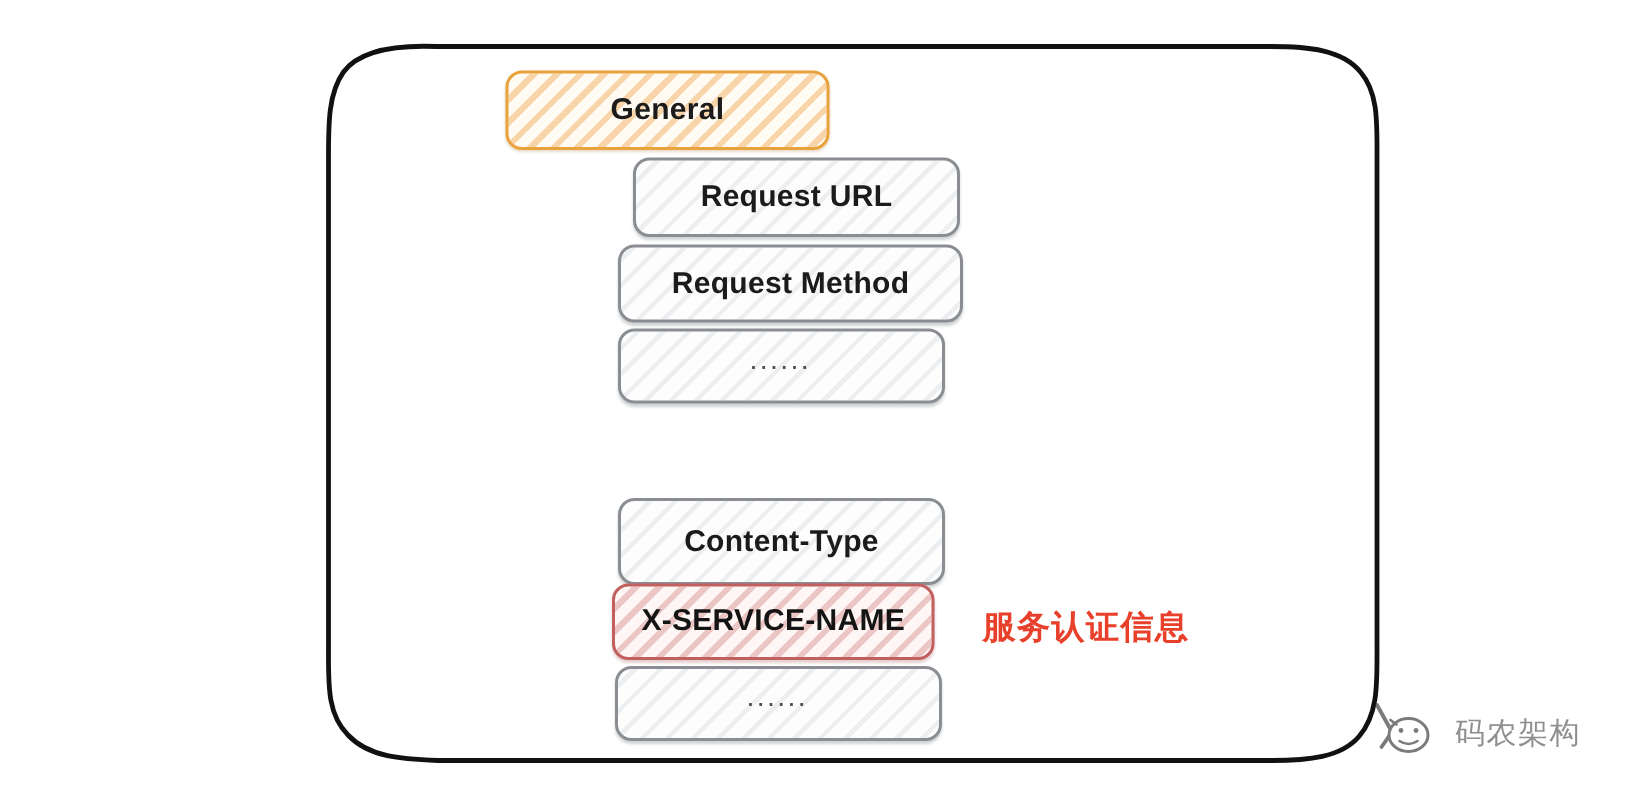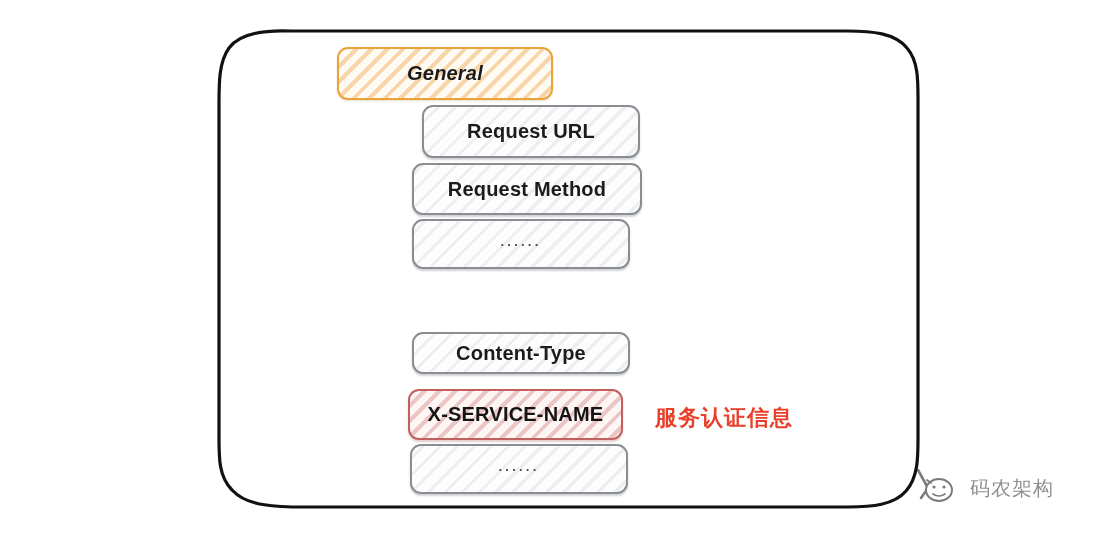--- a/index.html
+++ b/index.html
@@ -54,21 +54,20 @@
     position: absolute;
     left: -4px; top: -4px; right: -4px; bottom: -4px;
     z-index: 1;
   }
 
   
   .box.section {
     border-color: #e8a33d;
     background: #fffaf2;
     box-shadow: 0 1px 2px rgba(180,140,80,0.30);
-    font-style: italic;
   }
   .box.section .hatch {
     background: repeating-linear-gradient(
       -45deg,
       rgba(243,183,110,0.55) 0px,
       rgba(243,183,110,0.55) 4px,
       rgba(255,255,255,0) 4px,
       rgba(255,255,255,0) 11px
     );
   }
@@ -190,21 +189,21 @@
     <span class="hatch"></span>
     <span class="label">Request Method</span>
   </div>
 
   <div class="box field" style="left:412px; top:219px; width:218px; height:50px;">
     <span class="hatch"></span>
     <span class="label ellipsis">······</span>
   </div>
 
 
-  <div class="box field" style="left:412px; top:332px; width:218px; height:42px;">
+  <div class="box field" style="left:412px; top:332px; width:218px; height:58px;">
     <span class="hatch"></span>
     <span class="label">Content-Type</span>
   </div>
 
   <div class="box highlight" style="left:408px; top:389px; width:215px; height:51px;">
     <span class="hatch"></span>
     <span class="label">X-SERVICE-NAME</span>
   </div>
 
   <div class="box field" style="left:410px; top:444px; width:218px; height:50px;">

